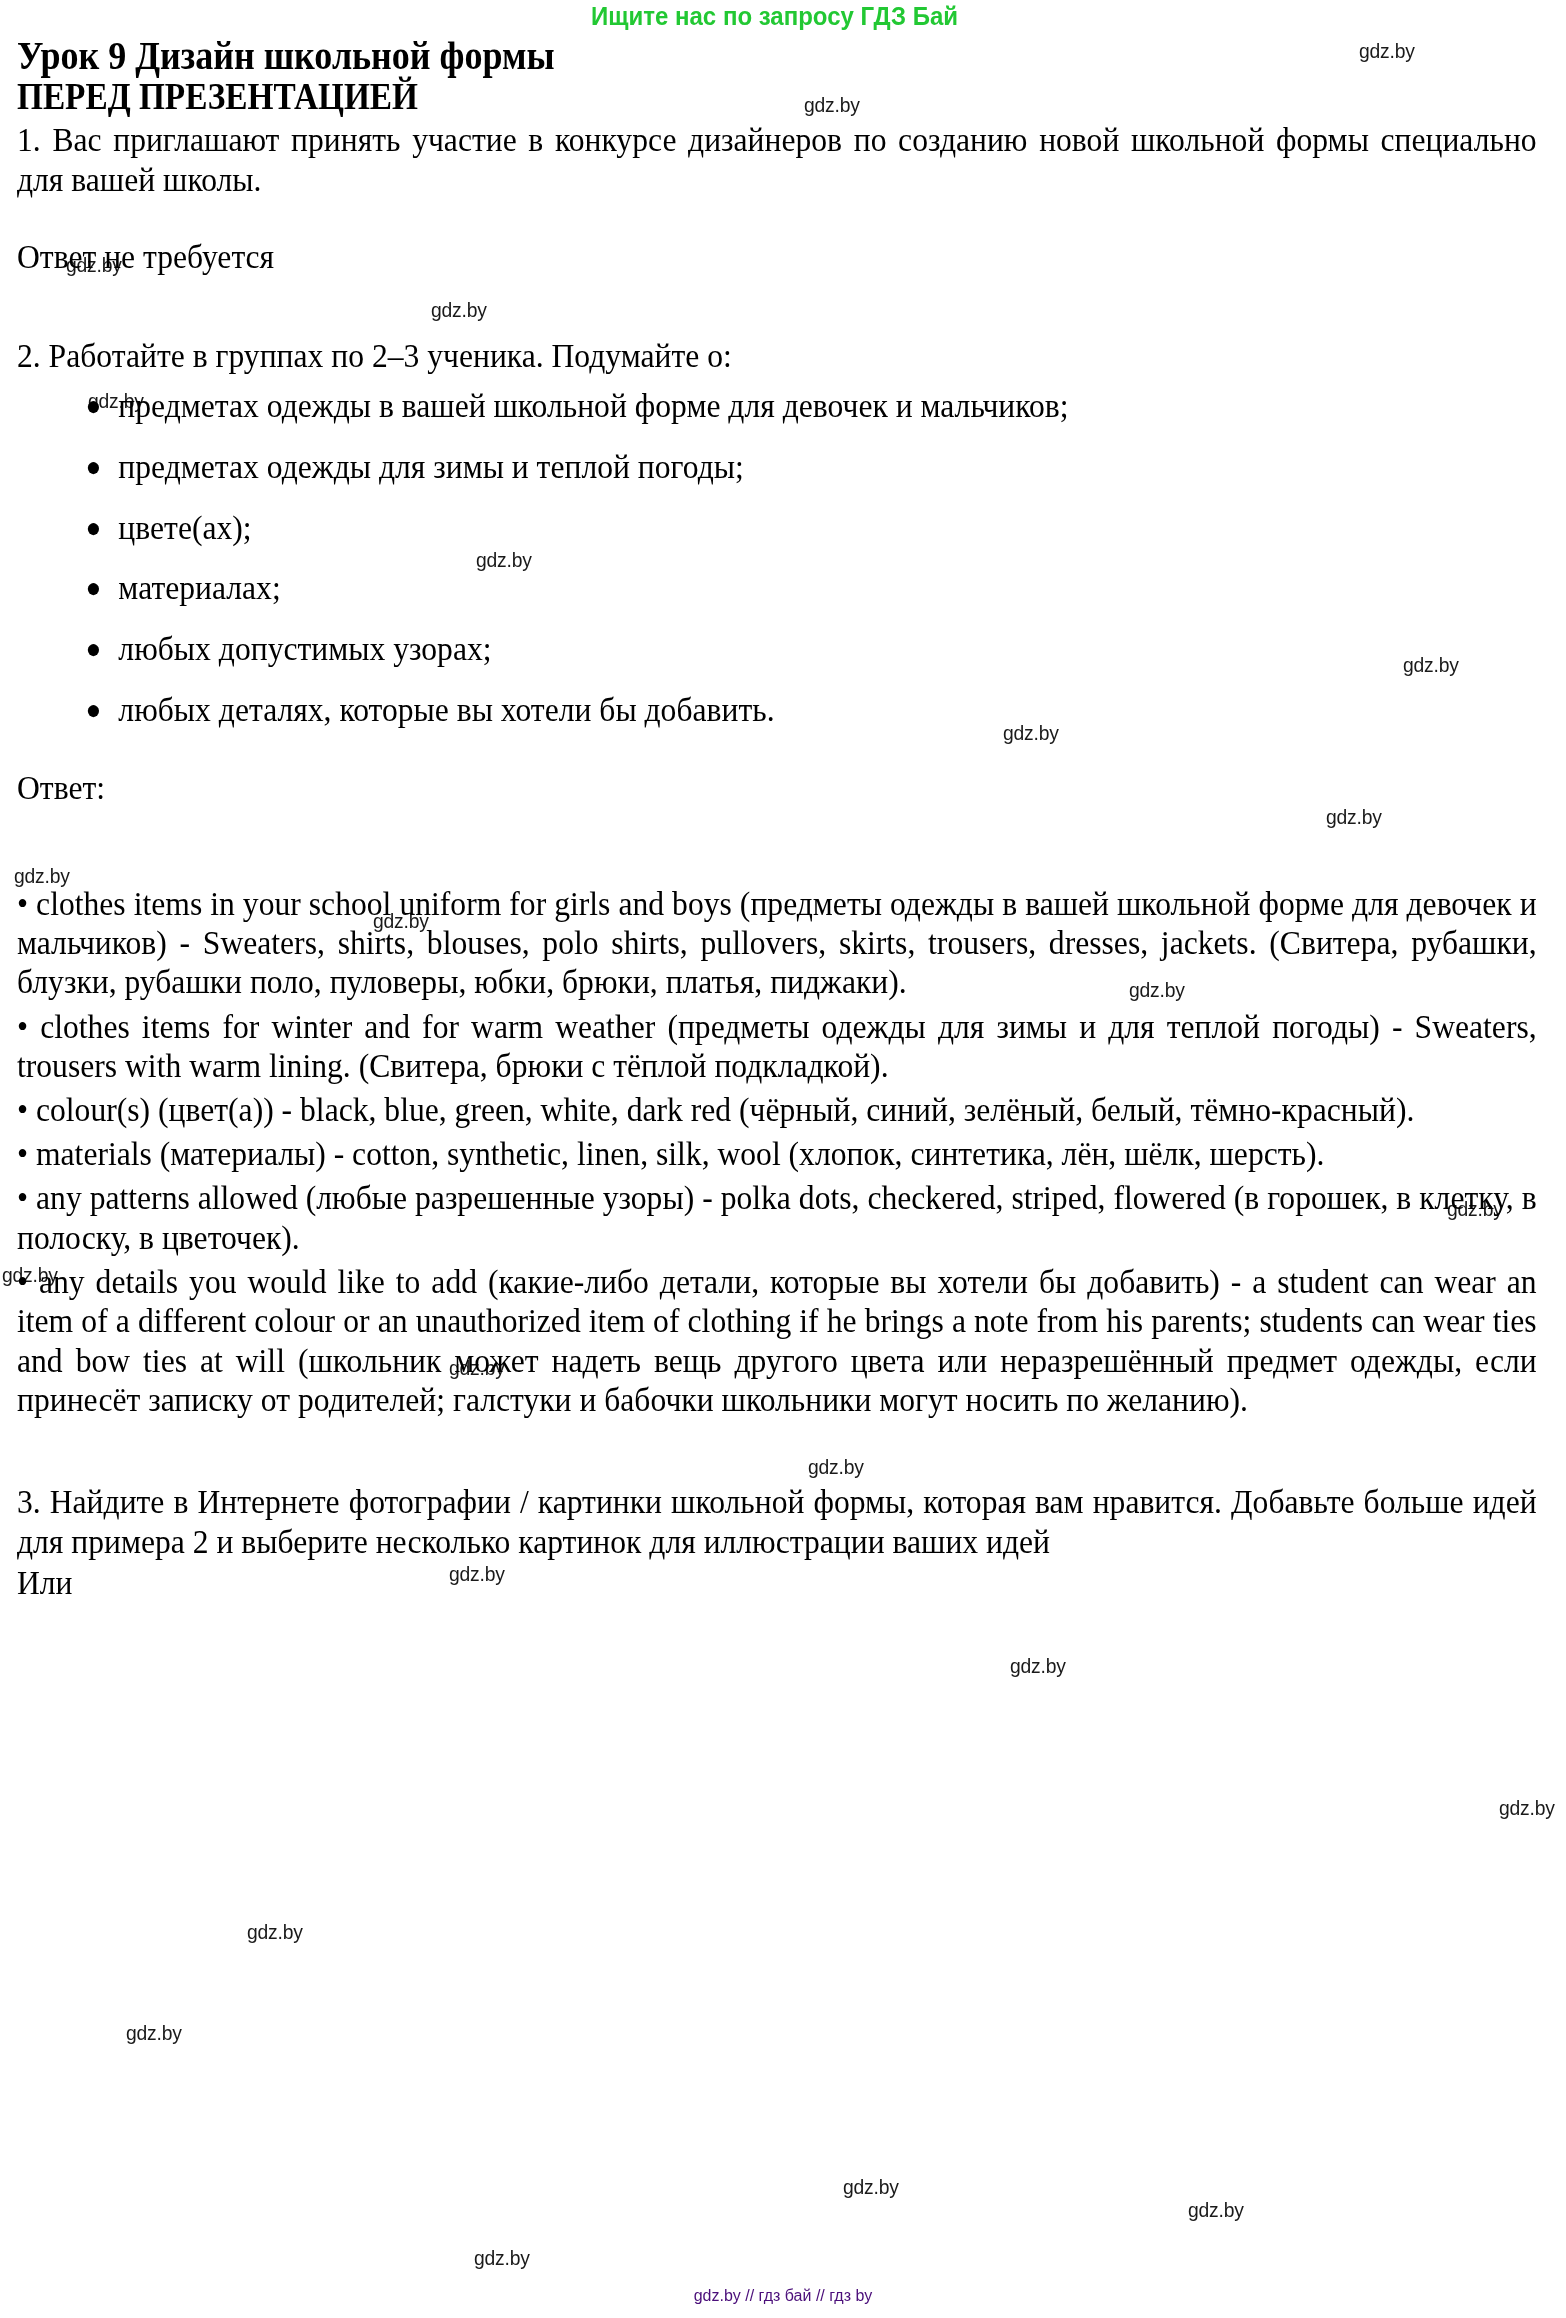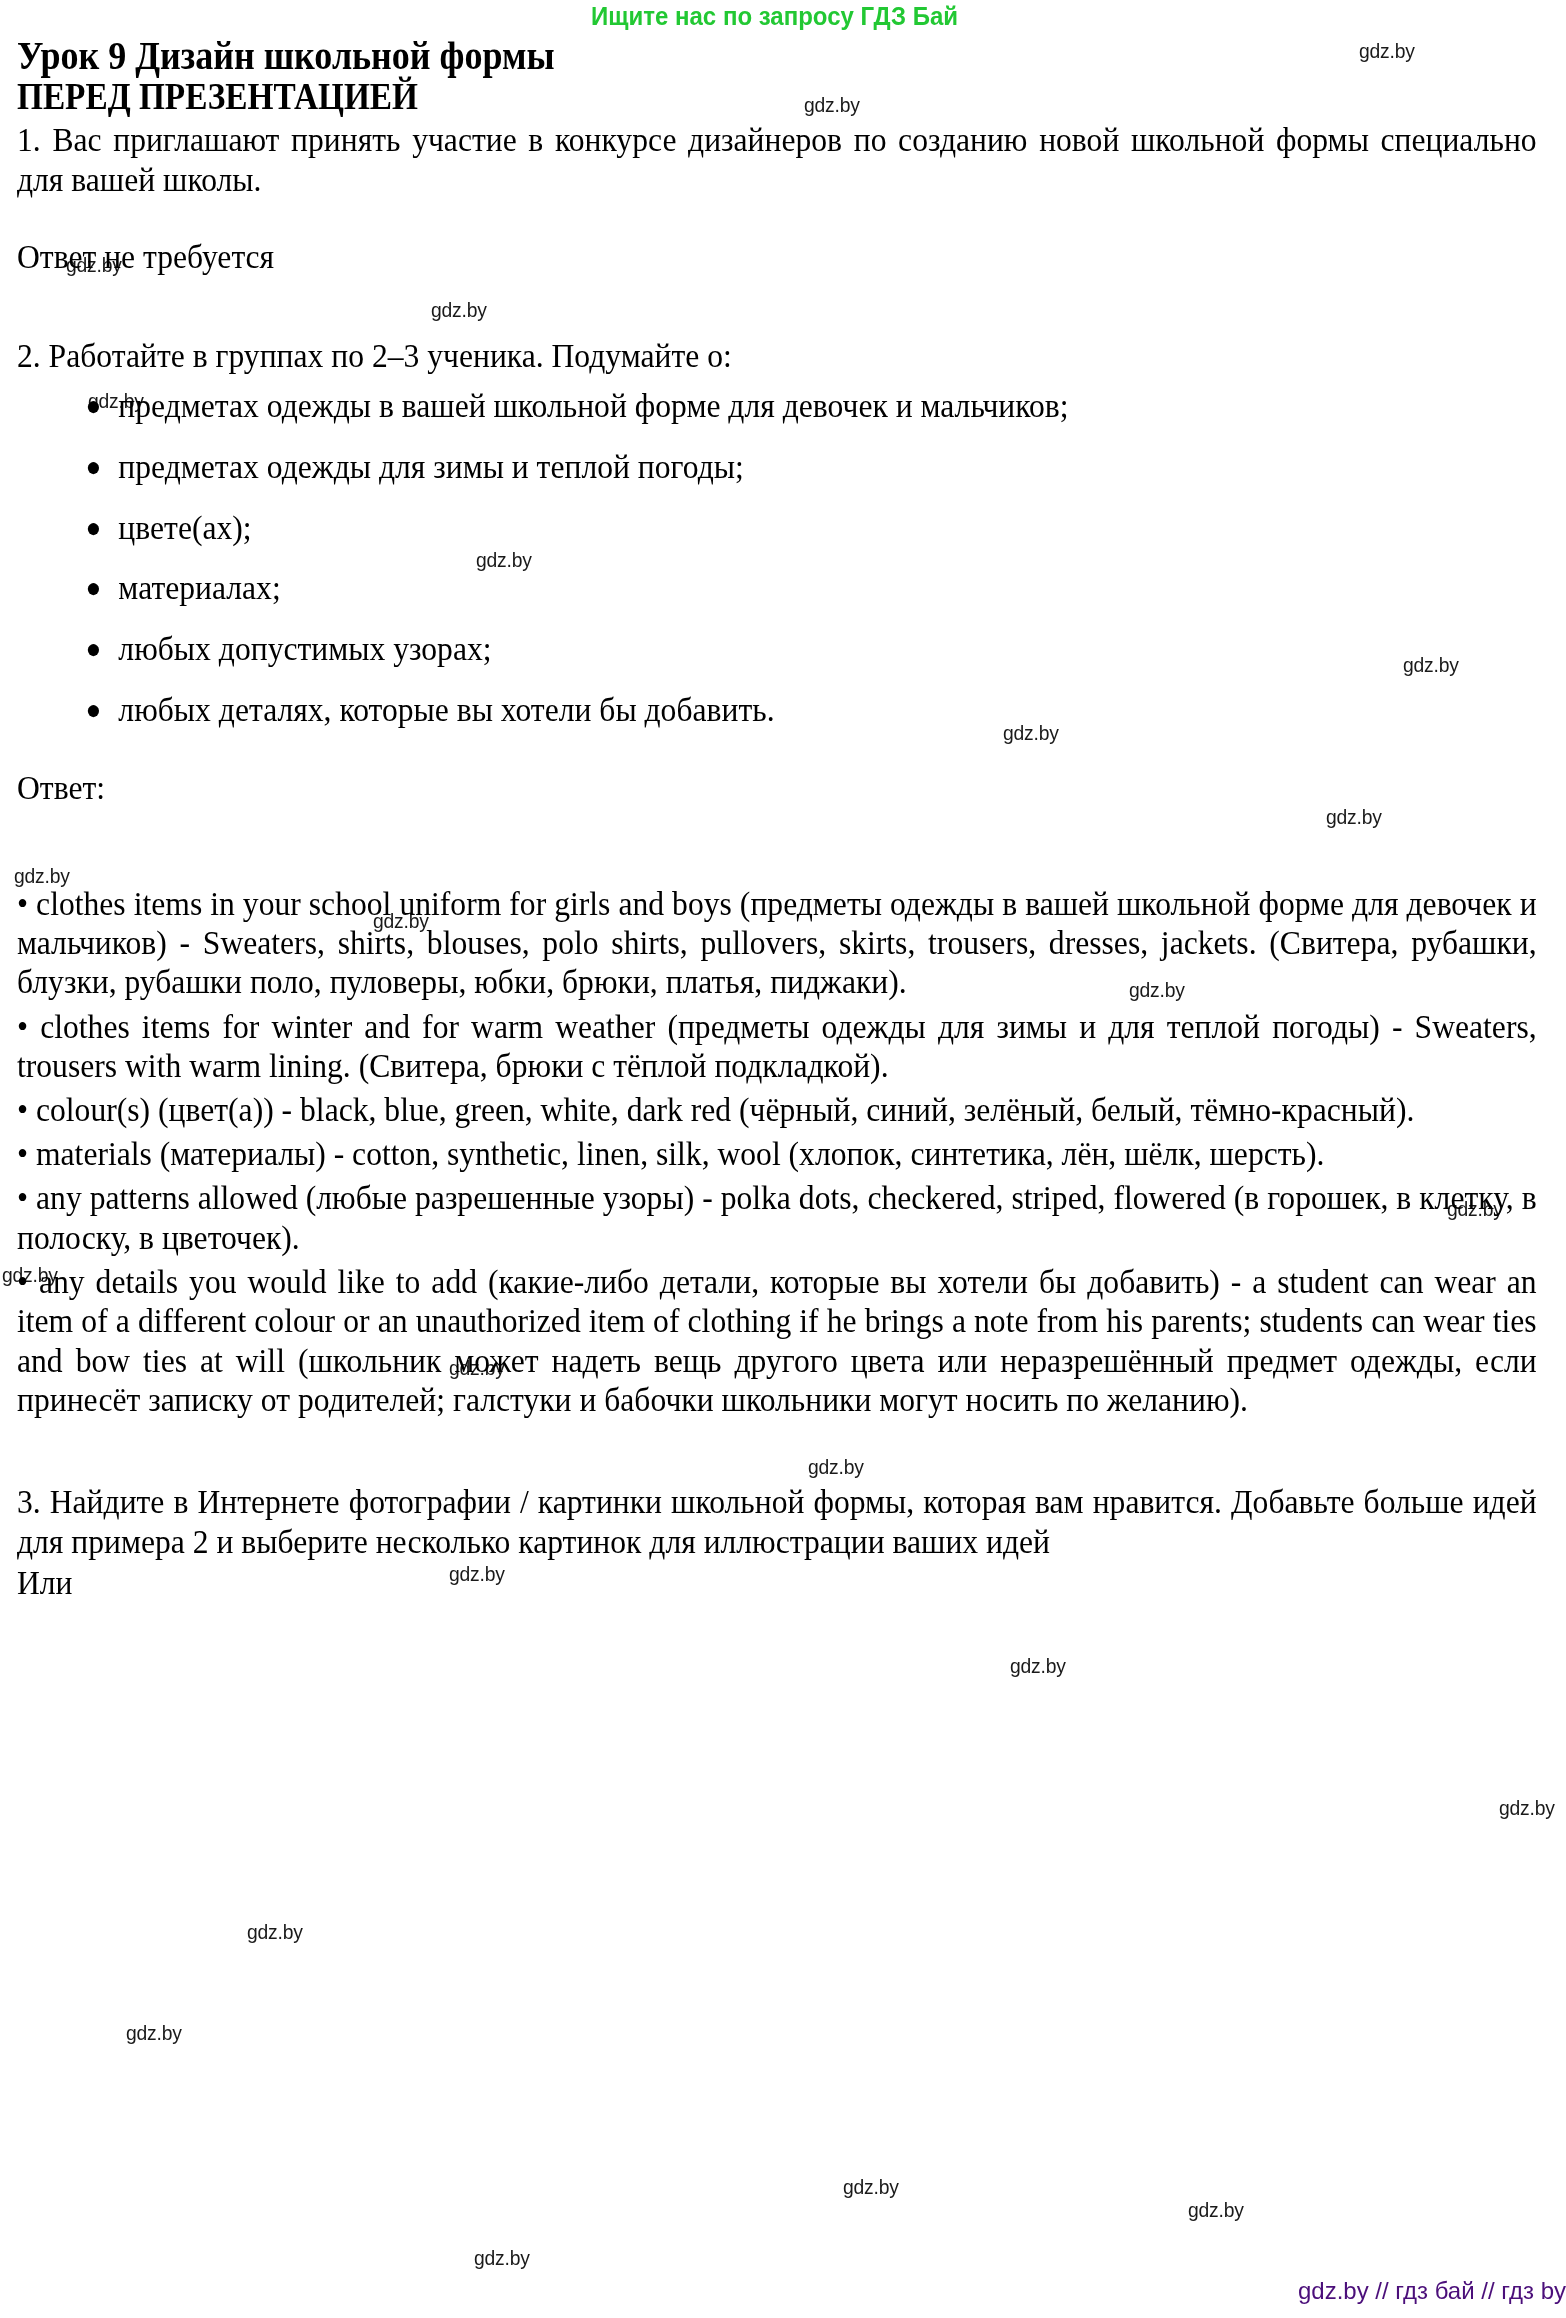--- a/index.html
+++ b/index.html
@@ -39,23 +39,23 @@
     color: #22c833;
     white-space: nowrap;
     transform: scaleX(0.96);
     transform-origin: left top;
   }
   .footer-banner {
     position: absolute;
     left: 0;
     right: 0;
     bottom: 14px;
-    text-align: right;
+    text-align: center;
     font-family: "Liberation Sans", "DejaVu Sans", sans-serif;
-    font-size: 24px;
+    font-size: 16px;
     color: #4b0f7a;
     white-space: nowrap;
   }
 
   
   .content {
     position: absolute;
     left: 17px;
     top: 36px;
     width: 1520px;

